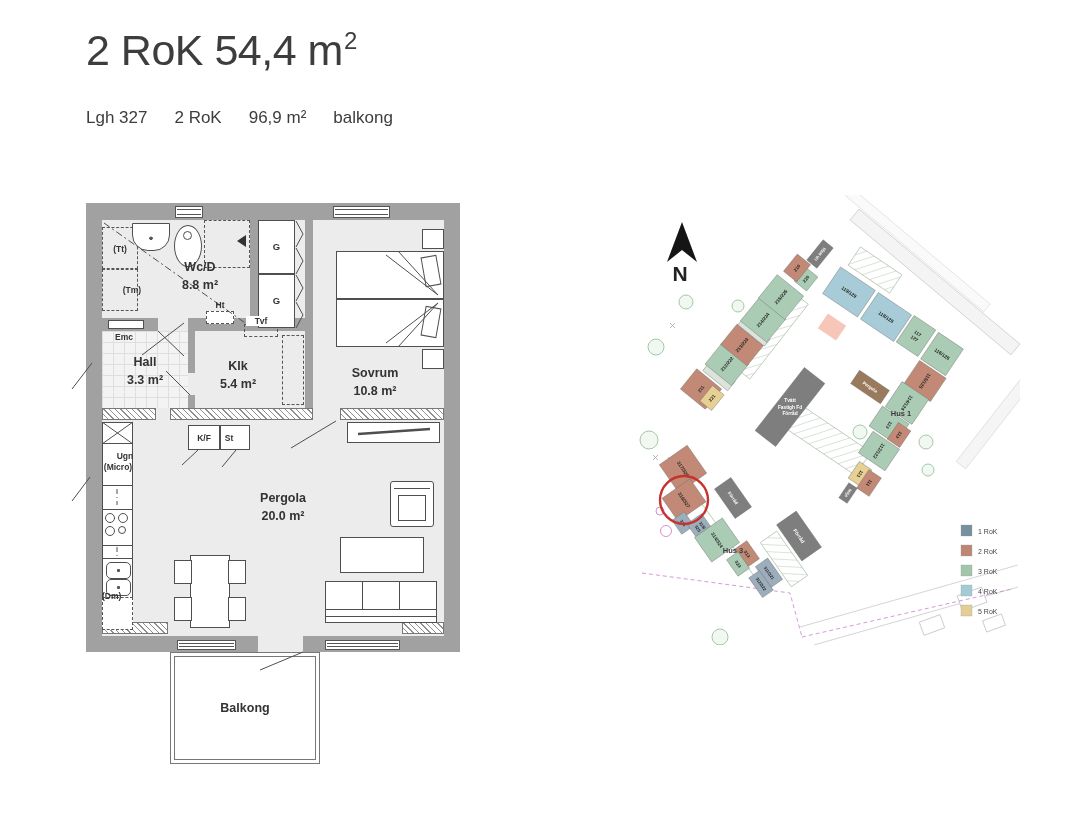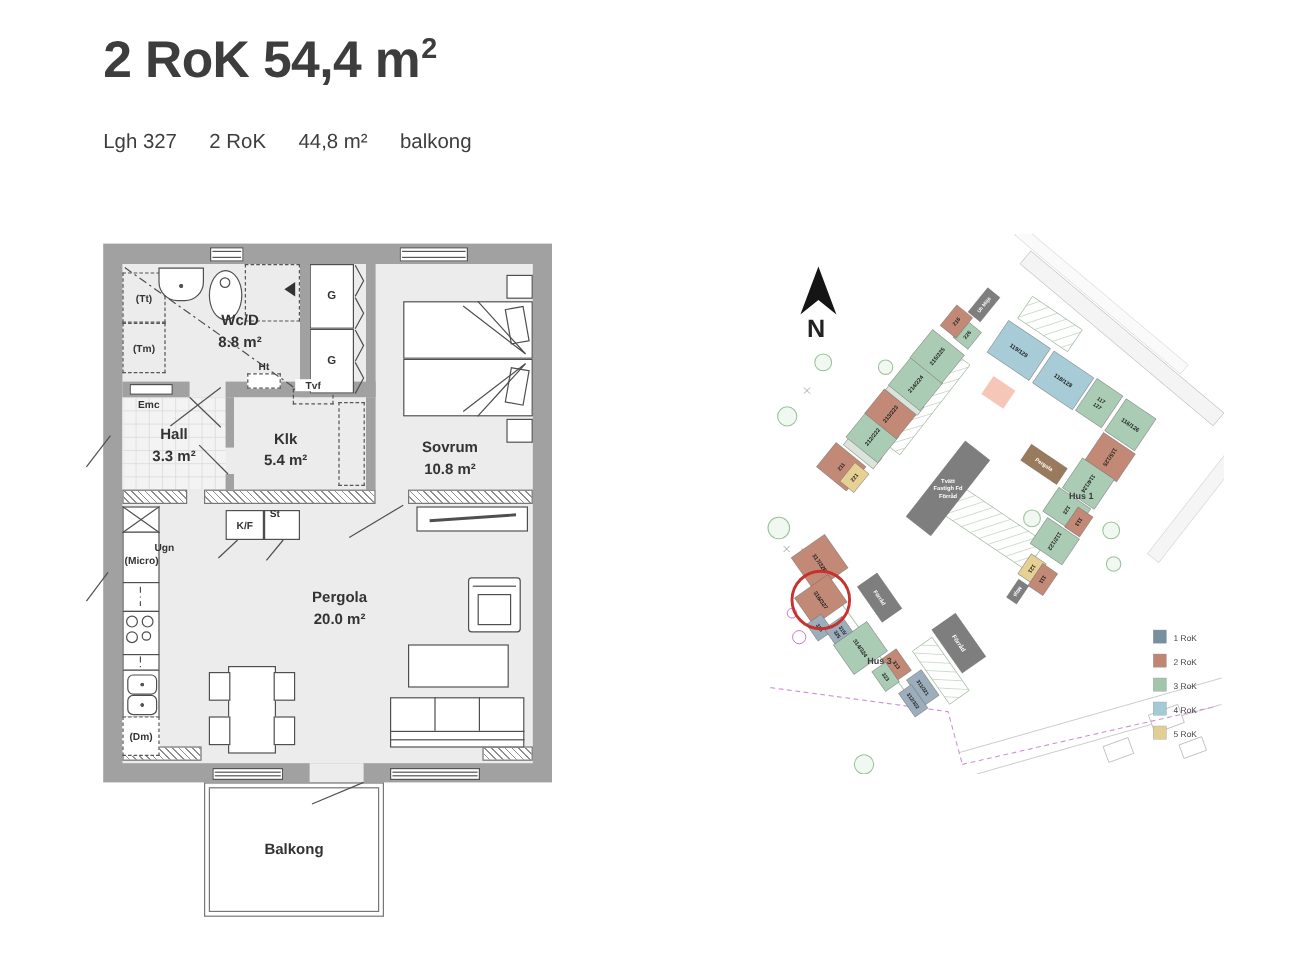--- a/index.html
+++ b/index.html
@@ -1,19 +1,19 @@
 <!DOCTYPE html>
 <html><head>
 <meta charset="utf-8">
 <style>
   html,body{margin:0;padding:0;background:#fff}
   .page{position:relative;width:1080px;height:813px;background:#fff;overflow:hidden;
         font-family:"Liberation Sans",sans-serif;color:#3a3a3a}
   .abs{position:absolute;box-sizing:border-box}
-  .title{left:86px;top:26px;font-size:43px;font-weight:700;letter-spacing:-.5px;color:#3d3d3d;white-space:nowrap}
+  .title{left:86px;top:26px;font-size:43px;font-weight:400;letter-spacing:-.5px;color:#3d3d3d;white-space:nowrap}
   .title sup{font-size:24px;vertical-align:16px;margin-left:1px}
   .meta{left:86px;top:108px;display:flex;gap:27px;font-size:17px;color:#3d3d3d}
   
   .fp{left:86px;top:203px;width:374px;height:560px}
   .wall{background:#a1a1a1}
   .interior{background:#ececec}
   .fx{background:#fff;border:1px solid #4f4f4f}
   .dash{border:1px dashed #555;background:transparent}
   .hatch{background:repeating-linear-gradient(45deg,#fff,#fff 3px,#8f8f8f 3px,#8f8f8f 4px);border:1px solid #777}
   .win{background:#fff;border:1px solid #555}
@@ -34,21 +34,21 @@
 </style>
 </head>
 <body>
 
 <div class="page">
 
   <div class="abs title"><span>2 RoK 54,4 m</span><sup>2</sup></div>
   <div class="abs meta">
     <span>Lgh 327</span>
     <span>2 RoK</span>
-    <span>44,8 m²</span>
+    <span>96,9 m²</span>
     <span>balkong</span>
   </div>
 
   <div class="abs fp">
 
     <div class="abs wall" style="left:0;top:0;width:374px;height:449px"></div>
     <div class="abs interior" style="left:16px;top:17px;width:342px;height:416px"></div>
 
     <div class="abs tiles" style="left:16px;top:128px;width:86px;height:77px"></div>
 
@@ -178,31 +178,31 @@
     <div class="abs room-label" style="left:289px;top:179px">
       <div>Sovrum</div>
       <div>10.8 m²</div>
     </div>
     <div class="abs room-label" style="left:197px;top:304px">
       <div>Pergola</div>
       <div>20.0 m²</div>
     </div>
 
     <div class="abs lbl sm" style="left:16px;top:41px;width:36px">(Tt)</div>
-    <div class="abs lbl sm" style="left:16px;top:82px;width:36px">(Tm)</div>
+    <div class="abs lbl sm" style="left:28px;top:82px;width:36px">(Tm)</div>
     <div class="abs lbl sm" style="left:16px;top:129px;width:44px">Emc</div>
     <div class="abs lbl sm" style="left:120px;top:97px;width:28px">Ht</div>
     <div class="abs lbl sm" style="left:160px;top:113px;width:30px;background:#fff">Tvf</div>
     <div class="abs lbl md" style="left:172px;top:38px;width:37px">G</div>
     <div class="abs lbl md" style="left:172px;top:92px;width:37px">G</div>
     <div class="abs lbl sm" style="left:102px;top:230px;width:32px">K/F</div>
-    <div class="abs lbl sm" style="left:134px;top:220px;width:18px">St</div>
-    <div class="abs lbl sm" style="left:28px;top:248px;width:46px">Ugn</div>
+    <div class="abs lbl sm" style="left:134px;top:230px;width:18px">St</div>
+    <div class="abs lbl sm" style="left:16px;top:248px;width:46px">Ugn</div>
     <div class="abs lbl sm" style="left:14px;top:259px;width:36px">(Micro)</div>
-    <div class="abs lbl sm" style="left:16px;top:406px;width:31px">(Dm)</div>
+    <div class="abs lbl sm" style="left:16px;top:388px;width:16px">(Dm)</div>
   </div>
 
   <div class="abs" style="left:620px;top:195px;width:400px;height:450px">
     <svg width="400" height="450" viewBox="0 0 400 450">
       <defs>
         <pattern id="stallsA" width="7" height="7" patternUnits="userSpaceOnUse" patternTransform="rotate(38)">
           <rect width="7" height="7" fill="#ffffff"></rect>
             <line x1="0" y1="0" x2="0" y2="7" stroke="#b5c8b5" stroke-width="1"></line>
         </pattern>
         <pattern id="stallsB" width="7" height="7" patternUnits="userSpaceOnUse" patternTransform="rotate(-55)">

